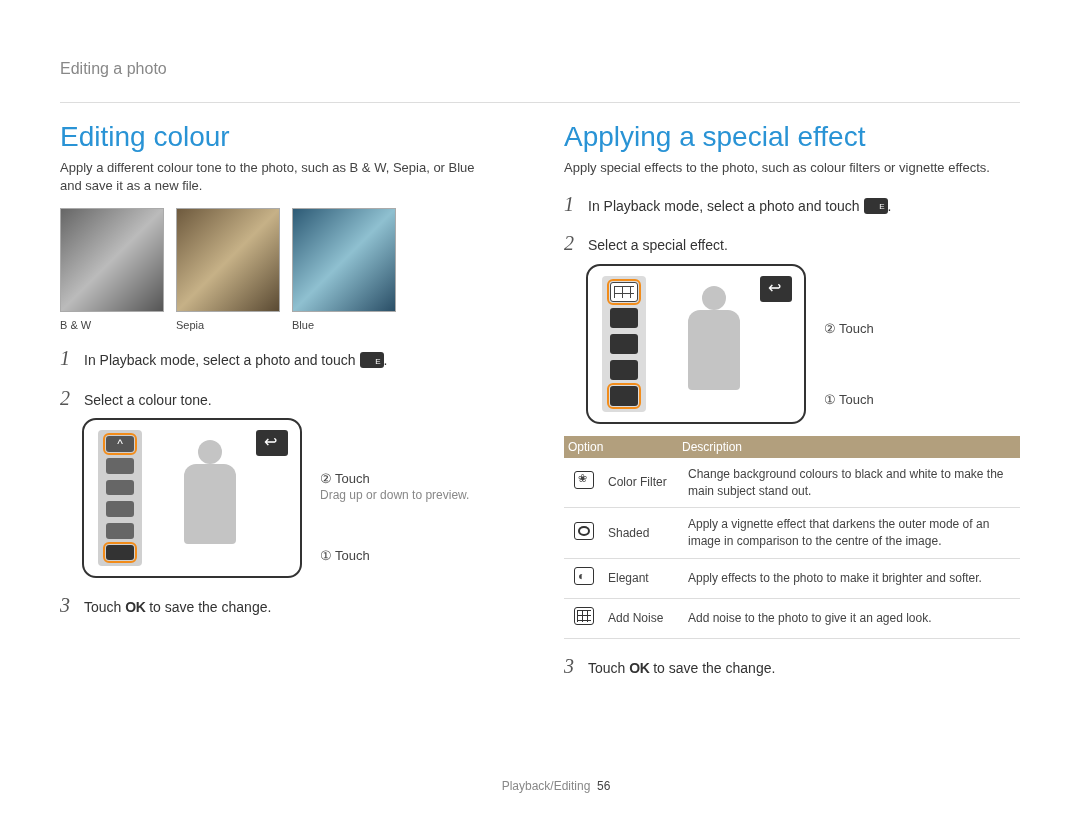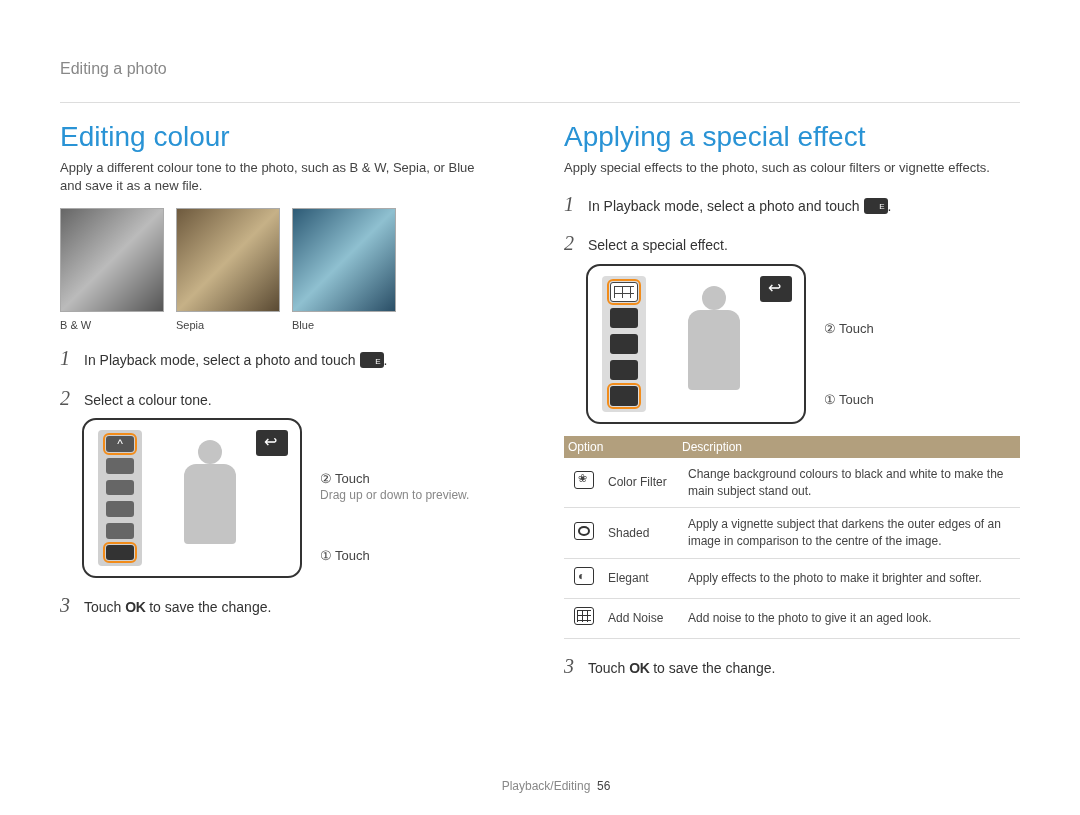--- a/index.html
+++ b/index.html
@@ -179,21 +179,21 @@
         </thead>
         <tbody>
           <tr>
             <td class="icon-cell"><span class="tbl-icon cf"></span></td>
             <td class="opt-name">Color Filter</td>
             <td>Change background colours to black and white to make the main subject stand out.</td>
           </tr>
           <tr>
             <td class="icon-cell"><span class="tbl-icon sh"></span></td>
             <td class="opt-name">Shaded</td>
-            <td>Apply a vignette subject that darkens the outer edges of an image in comparison to the centre of the image.</td>
+            <td>Apply a vignette effect that darkens the outer mode of an image in comparison to the centre of the image.</td>
           </tr>
           <tr>
             <td class="icon-cell"><span class="tbl-icon el"></span></td>
             <td class="opt-name">Elegant</td>
             <td>Apply effects to the photo to make it brighter and softer.</td>
           </tr>
           <tr>
             <td class="icon-cell"><span class="tbl-icon no"></span></td>
             <td class="opt-name">Add Noise</td>
             <td>Add noise to the photo to give it an aged look.</td>

